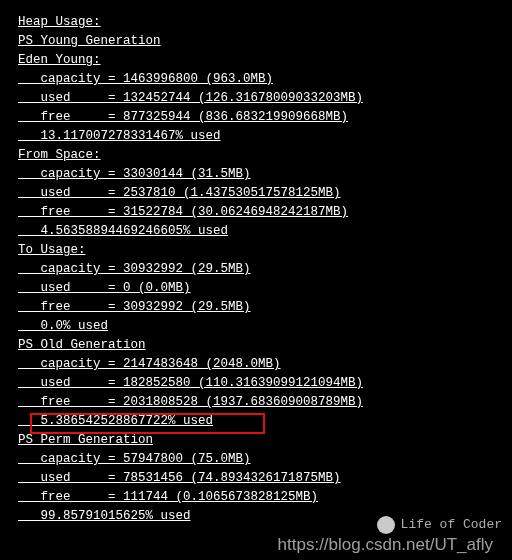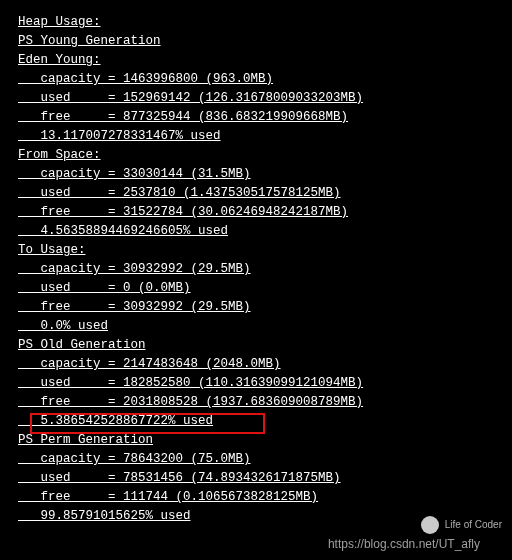--- a/index.html
+++ b/index.html
@@ -23,55 +23,55 @@
       top: 413px;
       width: 235px;
       height: 21px;
       pointer-events: none;
     }
     .overlay-logo {
       position: absolute;
       right: 10px;
       bottom: 26px;
       color: #ccc;
-      font-family: Liberation Sans, sans-serif;
-      font-size: 10px;
+      font-family: Liberation Mono, monospace;
+      font-size: 13px;
       display: flex;
       align-items: center;
       gap: 6px;
       opacity: 0.85;
     }
     .overlay-logo .bubble {
       width: 18px; height: 18px; border-radius: 50%;
       background: #eee; position: relative;
     }
     .overlay-logo .bubble::after {
       content: ""; position: absolute; bottom: -3px; right: 2px;
       border: 4px solid transparent; border-top-color: #eee;
     }
     .overlay-url {
       position: absolute;
-      right: 32px;
+      right: 19px;
       bottom: 6px;
       color: #bbb;
       font-family: Arial, sans-serif;
-      font-size: 12px;
+      font-size: 17px;
       opacity: 0.85;
       margin-left: 12px;
     }
   </style>
 </head>
 <body>
 
 <div class="row">Heap Usage:</div>
 <div class="row">PS Young Generation</div>
 
 <div class="row">Eden Young:</div>
 <div class="row">   capacity = 1463996800 (963.0MB)</div>
-<div class="row">   used     = 152969142 (126.31678009033203MB)</div>
+<div class="row">   used     = 132452744 (126.31678009033203MB)</div>
 <div class="row">   free     = 877325944 (836.683219909668MB)</div>
 <div class="row">   13.117007278331467% used</div>
 
 <div class="row">From Space:</div>
 <div class="row">   capacity = 33030144 (31.5MB)</div>
 <div class="row">   used     = 2537810 (1.437530517578125MB)</div>
 <div class="row">   free     = 31522784 (30.06246948242187MB)</div>
 <div class="row">   4.56358894469246605% used</div>
 
 <div class="row">To Usage:</div>
@@ -80,21 +80,21 @@
 <div class="row">   free     = 30932992 (29.5MB)</div>
 <div class="row">   0.0% used</div>
 
 <div class="row">PS Old Generation</div>
 <div class="row">   capacity = 2147483648 (2048.0MB)</div>
 <div class="row">   used     = 182852580 (110.31639099121094MB)</div>
 <div class="row">   free     = 2031808528 (1937.683609008789MB)</div>
 <div class="row">   5.386542528867722% used</div>
 
 <div class="row">PS Perm Generation</div>
-<div class="row">   capacity = 78643200 (75.0MB)</div>
+<div class="row">   capacity = 57947800 (75.0MB)</div>
 <div class="row">   used     = 78531456 (74.8934326171875MB)</div>
 <div class="row">   free     = 111744 (0.1065673828125MB)</div>
 <div class="row">   99.85791015625% used</div>
 
 <div class="highlight-box"></div>
 
 <div class="overlay-logo">
   <span class="bubble"></span>
   <span>Life of Coder</span>
 </div>

